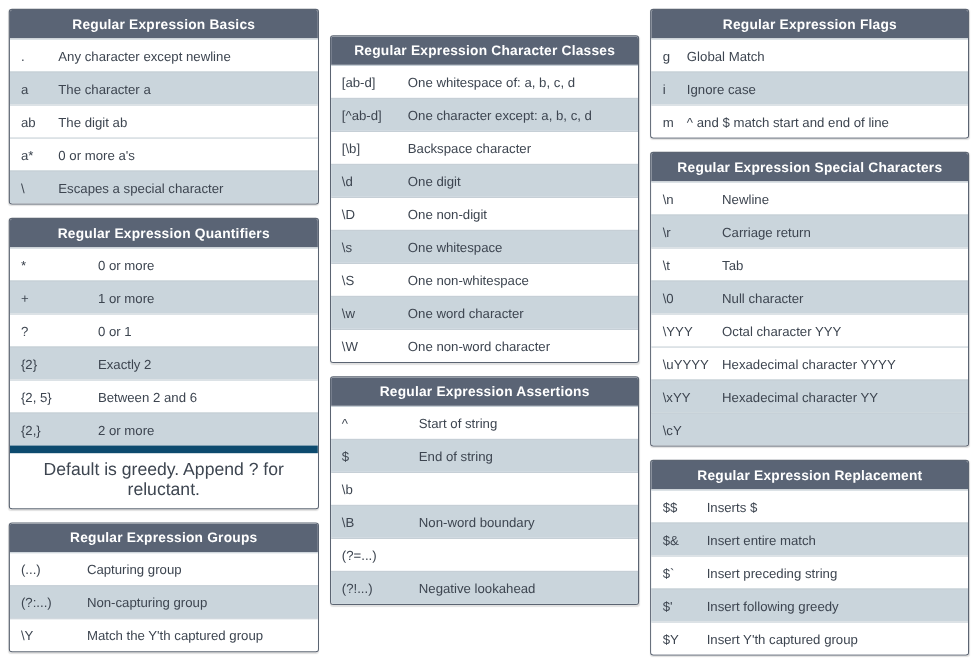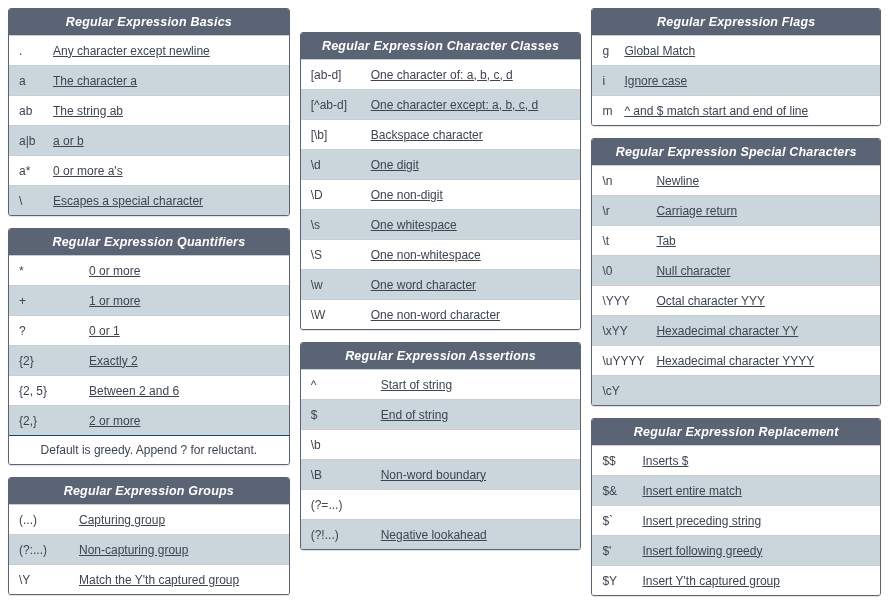--- a/index.html
+++ b/index.html
@@ -44,21 +44,20 @@
     box-shadow: 0 1px 1px rgba(0,0,0,0.12);
   }
   .card-title {
     background: #5a6475;
     color: #ffffff;
     font-weight: bold;
     font-size: 12.5px;
     text-align: center;
     padding: 6px 4px;
     letter-spacing: 0.2px;
-    font-style: italic;
   }
   .row {
     display: flex;
     align-items: center;
     min-height: 30px;
     border-top: 1px solid #c6cfd6;
     box-sizing: border-box;
   }
   .row:first-of-type { border-top: none; }
   .row.odd { background: #ffffff; }
@@ -68,38 +67,37 @@
     box-sizing: border-box;
     color: #3d4550;
     font-size: 12px;
     white-space: nowrap;
   }
   .cell-val {
     padding: 5px 8px 5px 2px;
     box-sizing: border-box;
     color: #3d4550;
     font-size: 12px;
-    text-decoration: underline;
   }
   
   .w-basics .cell-key { width: 42px; }
   .w-quant .cell-key  { width: 78px; }
   .w-groups .cell-key { width: 68px; }
   .w-classes .cell-key { width: 68px; }
   .w-assert .cell-key { width: 78px; }
   .w-flags .cell-key  { width: 30px; }
   .w-special .cell-key { width: 62px; }
   .w-replace .cell-key { width: 48px; }
 
   .note {
     text-align: center;
-    font-size: 12px;
+    font-size: 16px;
     color: #3d4550;
     padding: 7px 6px;
-    border-top: 1px solid #0c4a6e;
+    border-top: 7px solid #0c4a6e;
     background: #ffffff;
   }
 </style>
 </head>
 <body>
 
 <div class="sheet">
   <div class="columns">
 
     <div class="column col-1">
@@ -109,25 +107,21 @@
         <div class="row odd">
           <div class="cell-key">.</div>
           <div class="cell-val">Any character except newline</div>
         </div>
         <div class="row even">
           <div class="cell-key">a</div>
           <div class="cell-val">The character a</div>
         </div>
         <div class="row odd">
           <div class="cell-key">ab</div>
-          <div class="cell-val">The string ab</div>
-        </div>
-        <div class="row even">
-          <div class="cell-key">a|b</div>
-          <div class="cell-val">a or b</div>
+          <div class="cell-val">The digit ab</div>
         </div>
         <div class="row odd">
           <div class="cell-key">a*</div>
           <div class="cell-val">0 or more a's</div>
         </div>
         <div class="row even">
           <div class="cell-key">\</div>
           <div class="cell-val">Escapes a special character</div>
         </div>
       </div>
@@ -178,21 +172,21 @@
       </div>
 
     </div>
 
     <div class="column col-2">
 
       <div class="card w-classes">
         <div class="card-title">Regular Expression Character Classes</div>
         <div class="row odd">
           <div class="cell-key">[ab-d]</div>
-          <div class="cell-val">One character of: a, b, c, d</div>
+          <div class="cell-val">One whitespace of: a, b, c, d</div>
         </div>
         <div class="row even">
           <div class="cell-key">[^ab-d]</div>
           <div class="cell-val">One character except: a, b, c, d</div>
         </div>
         <div class="row odd">
           <div class="cell-key">[\b]</div>
           <div class="cell-val">Backspace character</div>
         </div>
         <div class="row even">
@@ -282,28 +276,28 @@
           <div class="cell-val">Tab</div>
         </div>
         <div class="row even">
           <div class="cell-key">\0</div>
           <div class="cell-val">Null character</div>
         </div>
         <div class="row odd">
           <div class="cell-key">\YYY</div>
           <div class="cell-val">Octal character YYY</div>
         </div>
+        <div class="row odd">
+          <div class="cell-key">\uYYYY</div>
+          <div class="cell-val">Hexadecimal character YYYY</div>
+        </div>
         <div class="row even">
           <div class="cell-key">\xYY</div>
           <div class="cell-val">Hexadecimal character YY</div>
         </div>
-        <div class="row odd">
-          <div class="cell-key">\uYYYY</div>
-          <div class="cell-val">Hexadecimal character YYYY</div>
-        </div>
         <div class="row even">
           <div class="cell-key">\cY</div>
         </div>
       </div>
 
       <div class="card w-replace">
         <div class="card-title">Regular Expression Replacement</div>
         <div class="row odd">
           <div class="cell-key">$$</div>
           <div class="cell-val">Inserts $</div>

